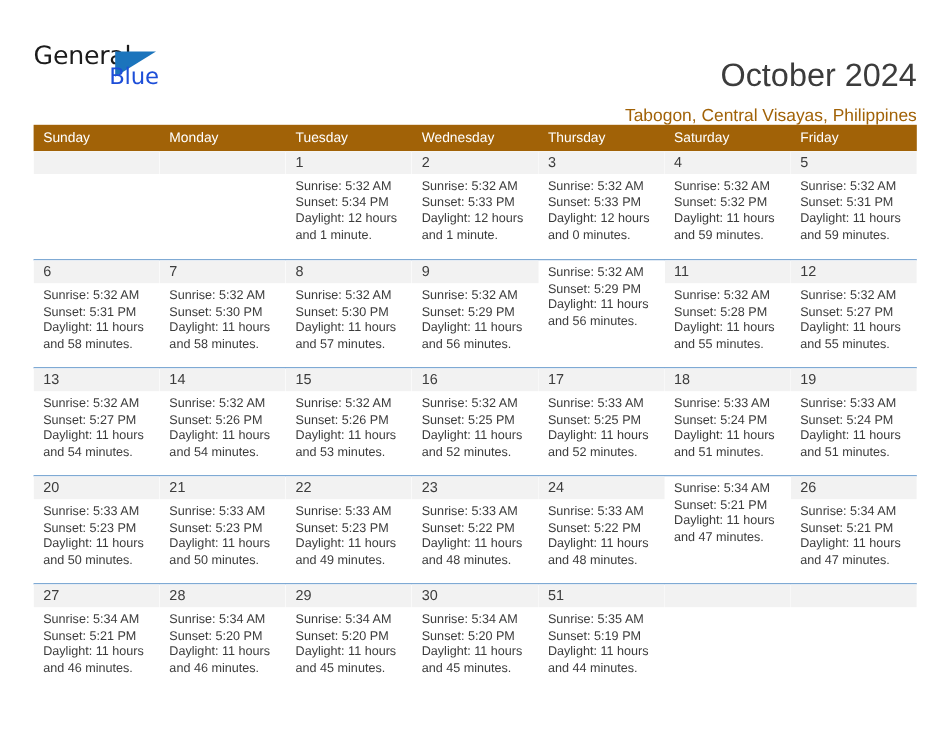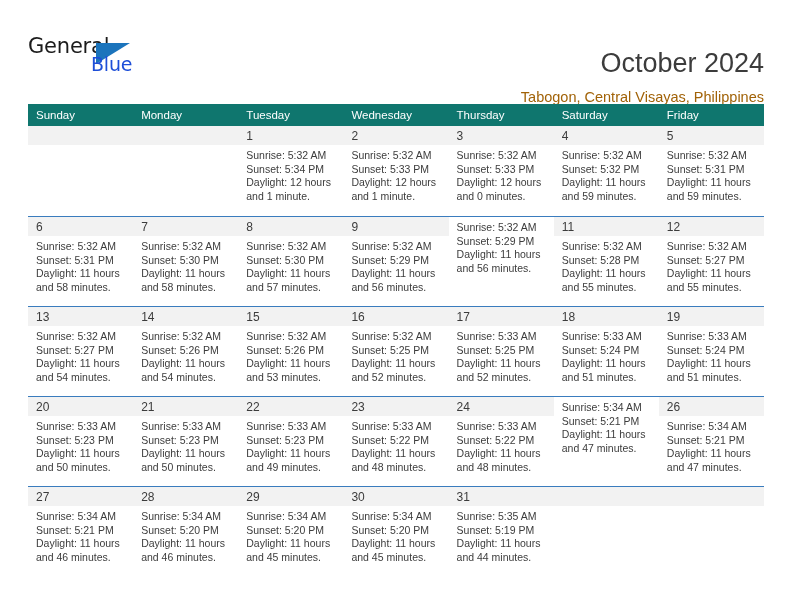--- a/index.html
+++ b/index.html
@@ -90,21 +90,21 @@
 
   
   .calendar {
     position: absolute;
     left: 28px;
     top: 104px;
     width: 736px;
   }
   .dow-row {
     display: flex;
-    background: #0f766e;
+    background: #a16207;
     height: 22px;
   }
   .dow-cell {
     flex: 1 1 0;
     color: #ffffff;
     font-size: 11.5px;
     line-height: 22px;
     padding-left: 8px;
     box-sizing: border-box;
     white-space: nowrap;
@@ -454,21 +454,21 @@
           <div class="day-cell">
             <div class="day-num-band"><span class="day-num">30</span></div>
             <div class="day-lines">
               <div class="day-line">Sunrise: 5:34 AM</div>
               <div class="day-line">Sunset: 5:20 PM</div>
               <div class="day-line">Daylight: 11 hours</div>
               <div class="day-line">and 45 minutes.</div>
             </div>
           </div>
           <div class="day-cell">
-            <div class="day-num-band"><span class="day-num">31</span></div>
+            <div class="day-num-band"><span class="day-num">51</span></div>
             <div class="day-lines">
               <div class="day-line">Sunrise: 5:35 AM</div>
               <div class="day-line">Sunset: 5:19 PM</div>
               <div class="day-line">Daylight: 11 hours</div>
               <div class="day-line">and 44 minutes.</div>
             </div>
           </div>
           <div class="day-cell empty">
             <div class="day-num-band"><span class="day-num"></span></div>
           </div>

